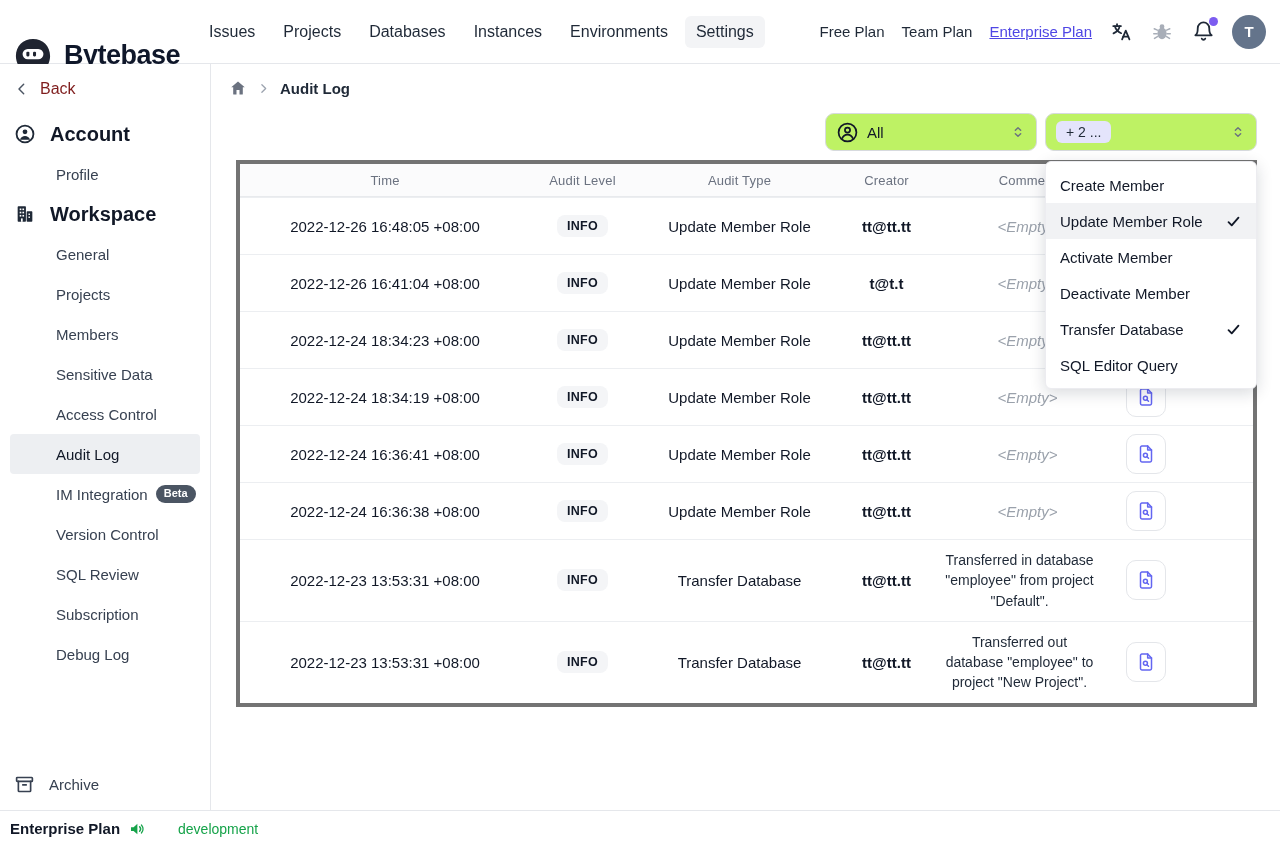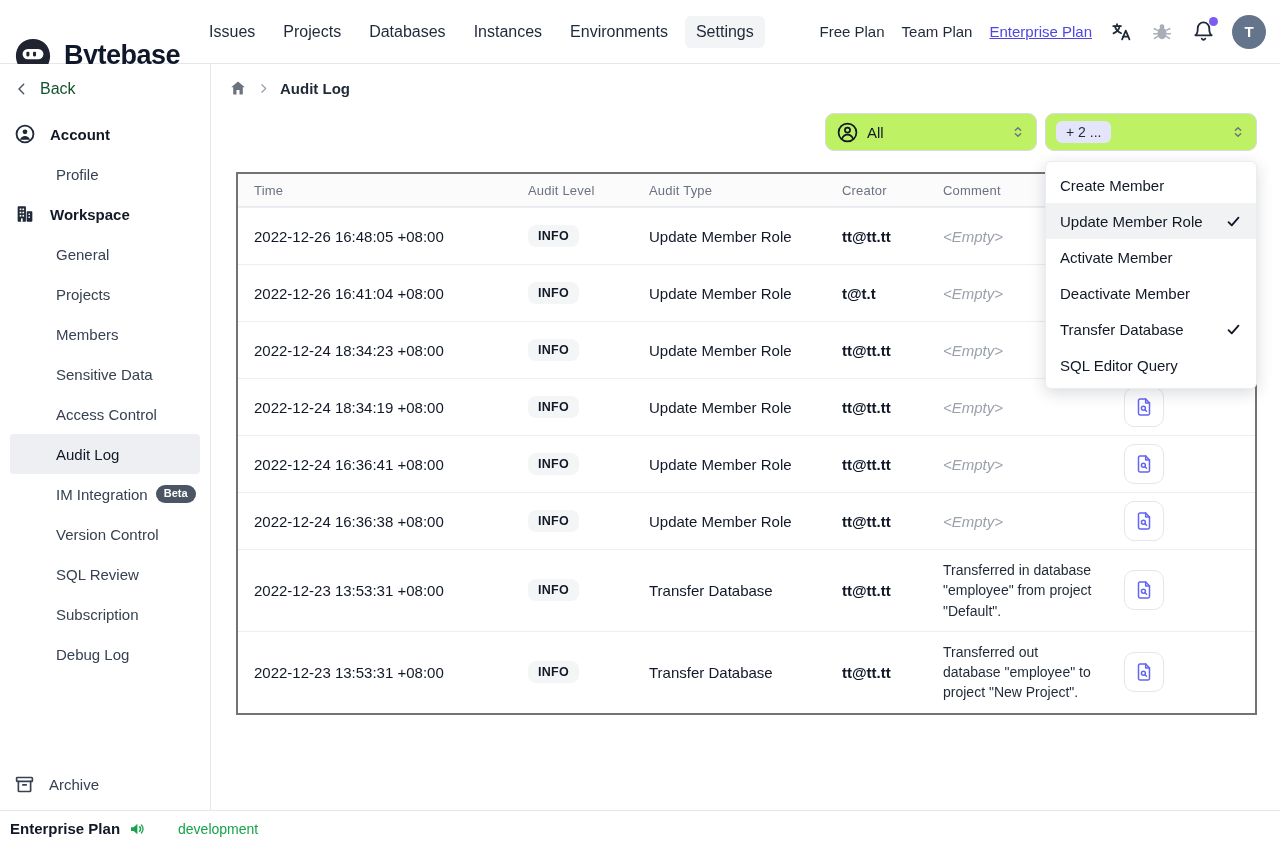--- a/index.html
+++ b/index.html
@@ -17,23 +17,23 @@
   .plan-text { font-size:15px; font-weight:500; color:#1f2937; cursor:pointer; white-space:nowrap; }
   .plan-link { font-size:15px; font-weight:500; color:#4f46e5; text-decoration:underline; cursor:pointer; white-space:nowrap; }
   .icon-btn { width:24px; height:24px; display:flex; align-items:center; justify-content:center; cursor:pointer; position:relative; }
   .bell-dot { position:absolute; top:-3px; right:-3px; width:9px; height:9px; border-radius:50%; background:#7c5cf0; }
   .avatar { width:34px; height:34px; border-radius:50%; background:#64748b; color:#fff; font-size:15px; font-weight:600;
     display:flex; align-items:center; justify-content:center; cursor:pointer; }
 
   
   .main { display:flex; height:746px; }
   .sidebar { width:211px; border-right:1px solid #e5e7eb; display:flex; flex-direction:column; padding:6px 10px 0 10px; background:#fff; }
-  .back-row { height:38px; display:flex; align-items:center; gap:10px; padding-left:4px; font-size:16px; color:#14532d; cursor:pointer; }
+  .back-row { height:38px; display:flex; align-items:center; gap:10px; padding-left:4px; font-size:16px; color:#7f1d1d; cursor:pointer; }
   .side-nav { margin-top:6px; }
-  .side-section { height:40px; display:flex; align-items:center; gap:14px; padding-left:4px; font-size:15px; font-weight:700; color:#111827; }
+  .side-section { height:40px; display:flex; align-items:center; gap:14px; padding-left:4px; font-size:20px; font-weight:700; color:#111827; }
   .side-item { height:40px; display:flex; align-items:center; gap:8px; padding-left:46px; font-size:15px; color:#374151; border-radius:4px; cursor:pointer; }
   .side-item.active { background:#edeff2; color:#111827; }
   .beta-badge { background:#4b5563; color:#fff; font-size:11px; font-weight:700; border-radius:9px; padding:2px 8px; line-height:1.2; }
   .side-spacer { flex:1; }
   .archive-row { height:44px; margin-bottom:4px; display:flex; align-items:center; gap:14px; padding-left:4px; font-size:15px; color:#374151; cursor:pointer; }
 
   .content { flex:1; position:relative; background:#fff; }
   .breadcrumb { position:absolute; top:12px; left:18px; height:24px; display:flex; align-items:center; gap:10px; }
   .crumb-sep { color:#9ca3af; font-size:14px; }
   .crumb-current { font-size:15px; font-weight:600; color:#1f2937; }
@@ -49,21 +49,21 @@
 
   
   .menu { position:absolute; top:97px; left:834px; width:212px; background:#fff; border:1px solid #ececf0; border-radius:6px;
     box-shadow:0 4px 16px rgba(15,23,42,.16); padding:5px 0; z-index:20; }
   .menu-item { height:36px; display:flex; align-items:center; justify-content:space-between; padding:0 14px; font-size:15px; color:#111827; cursor:pointer; }
   .menu-item.highlight { background:#f1f2f4; }
   .menu-item .check { display:none; }
   .menu-item.checked .check { display:block; }
 
   
-  .audit-table { position:absolute; top:108px; left:25px; width:1021px; border:2px solid #737373; background:#fff; z-index:1; }
+  .audit-table { position:absolute; top:96px; left:25px; width:1021px; border:4px solid #737373; background:#fff; z-index:1;text-align:center; }
   .thead, .tr { display:grid; grid-template-columns:274px 121px 193px 101px 181px 1fr; align-items:center; }
   .thead { height:33px; background:#fbfbfc; border-bottom:1px solid #e8eaed; }
   .th { font-size:13px; font-weight:500; color:#6b7280; padding-left:16px; letter-spacing:.2px; }
   .tr { min-height:56px; border-top:1px solid #eceef1; }
   .tr:first-of-type { border-top:none; }
   .td { padding-left:16px; font-size:15px; color:#111827; }
   .td.creator { font-weight:600; }
   .td.comment.empty { font-style:italic; color:#9aa1ab; }
   .td.comment.text { font-size:14px; color:#1f2937; line-height:1.45; padding:10px 16px 10px 16px; }
   .level-badge { display:inline-block; background:#f4f5f7; border-radius:8px; padding:4px 10px; font-size:12.5px; font-weight:700; color:#111827; letter-spacing:.3px; }

